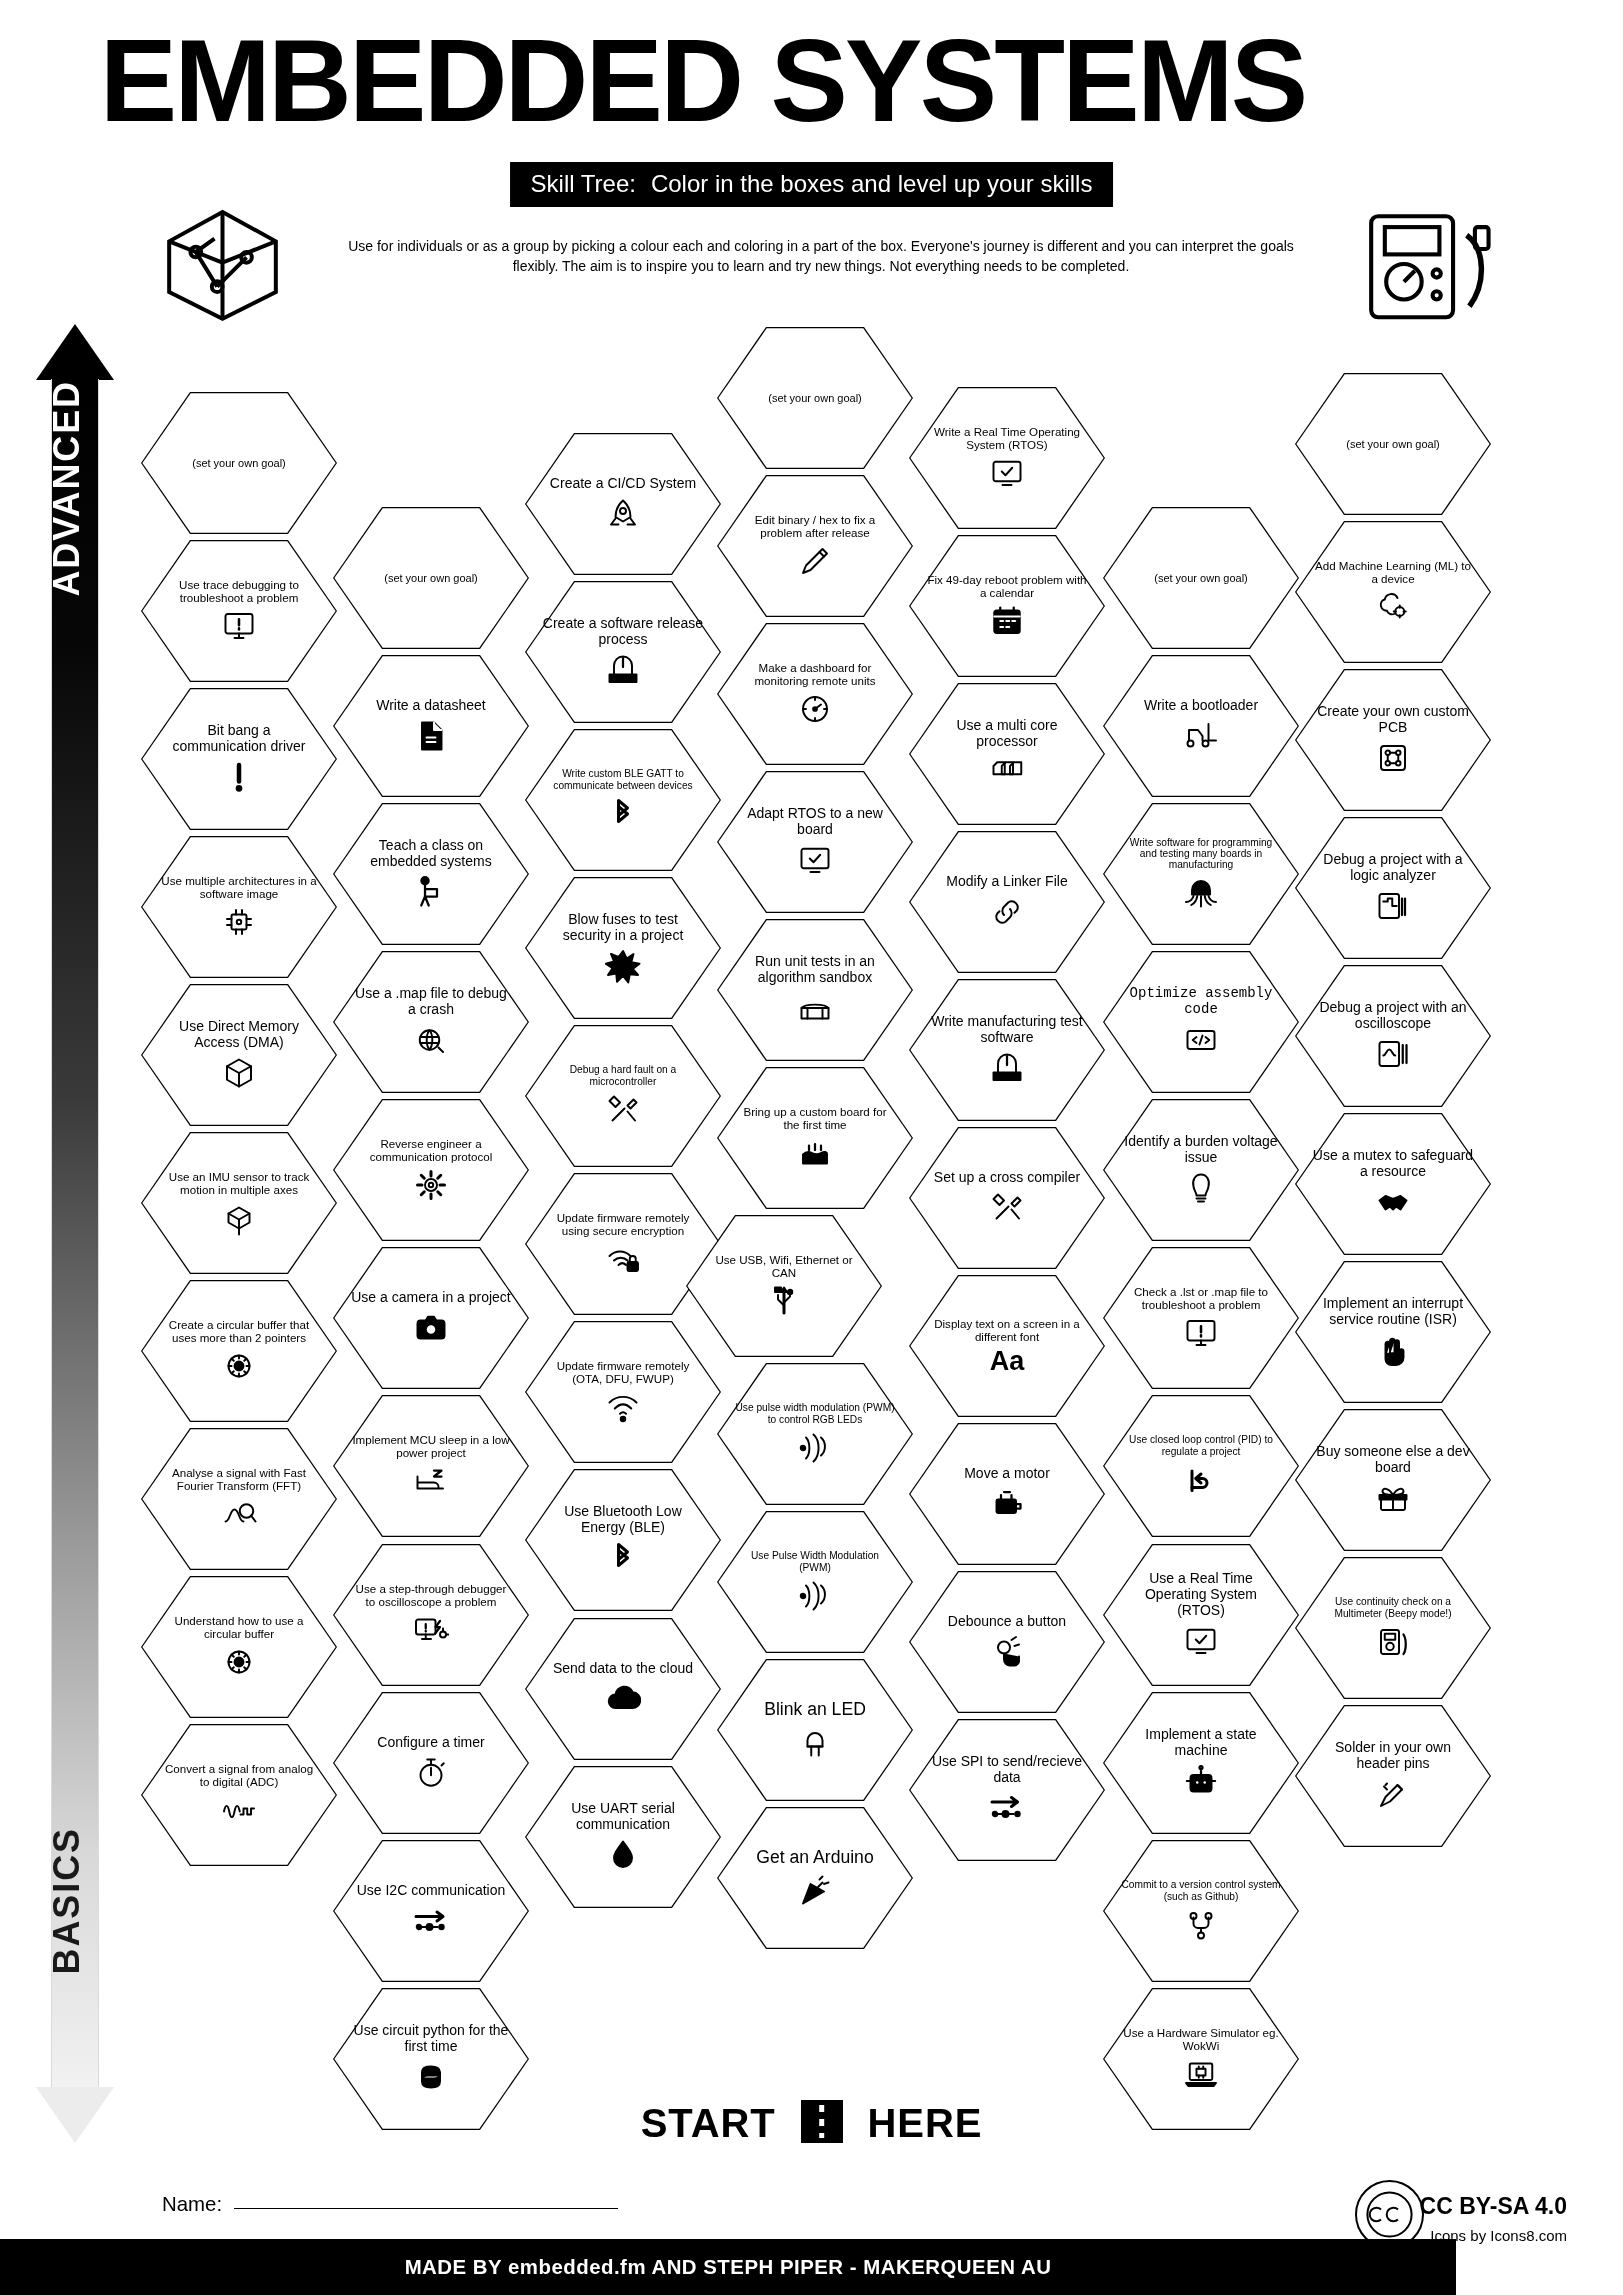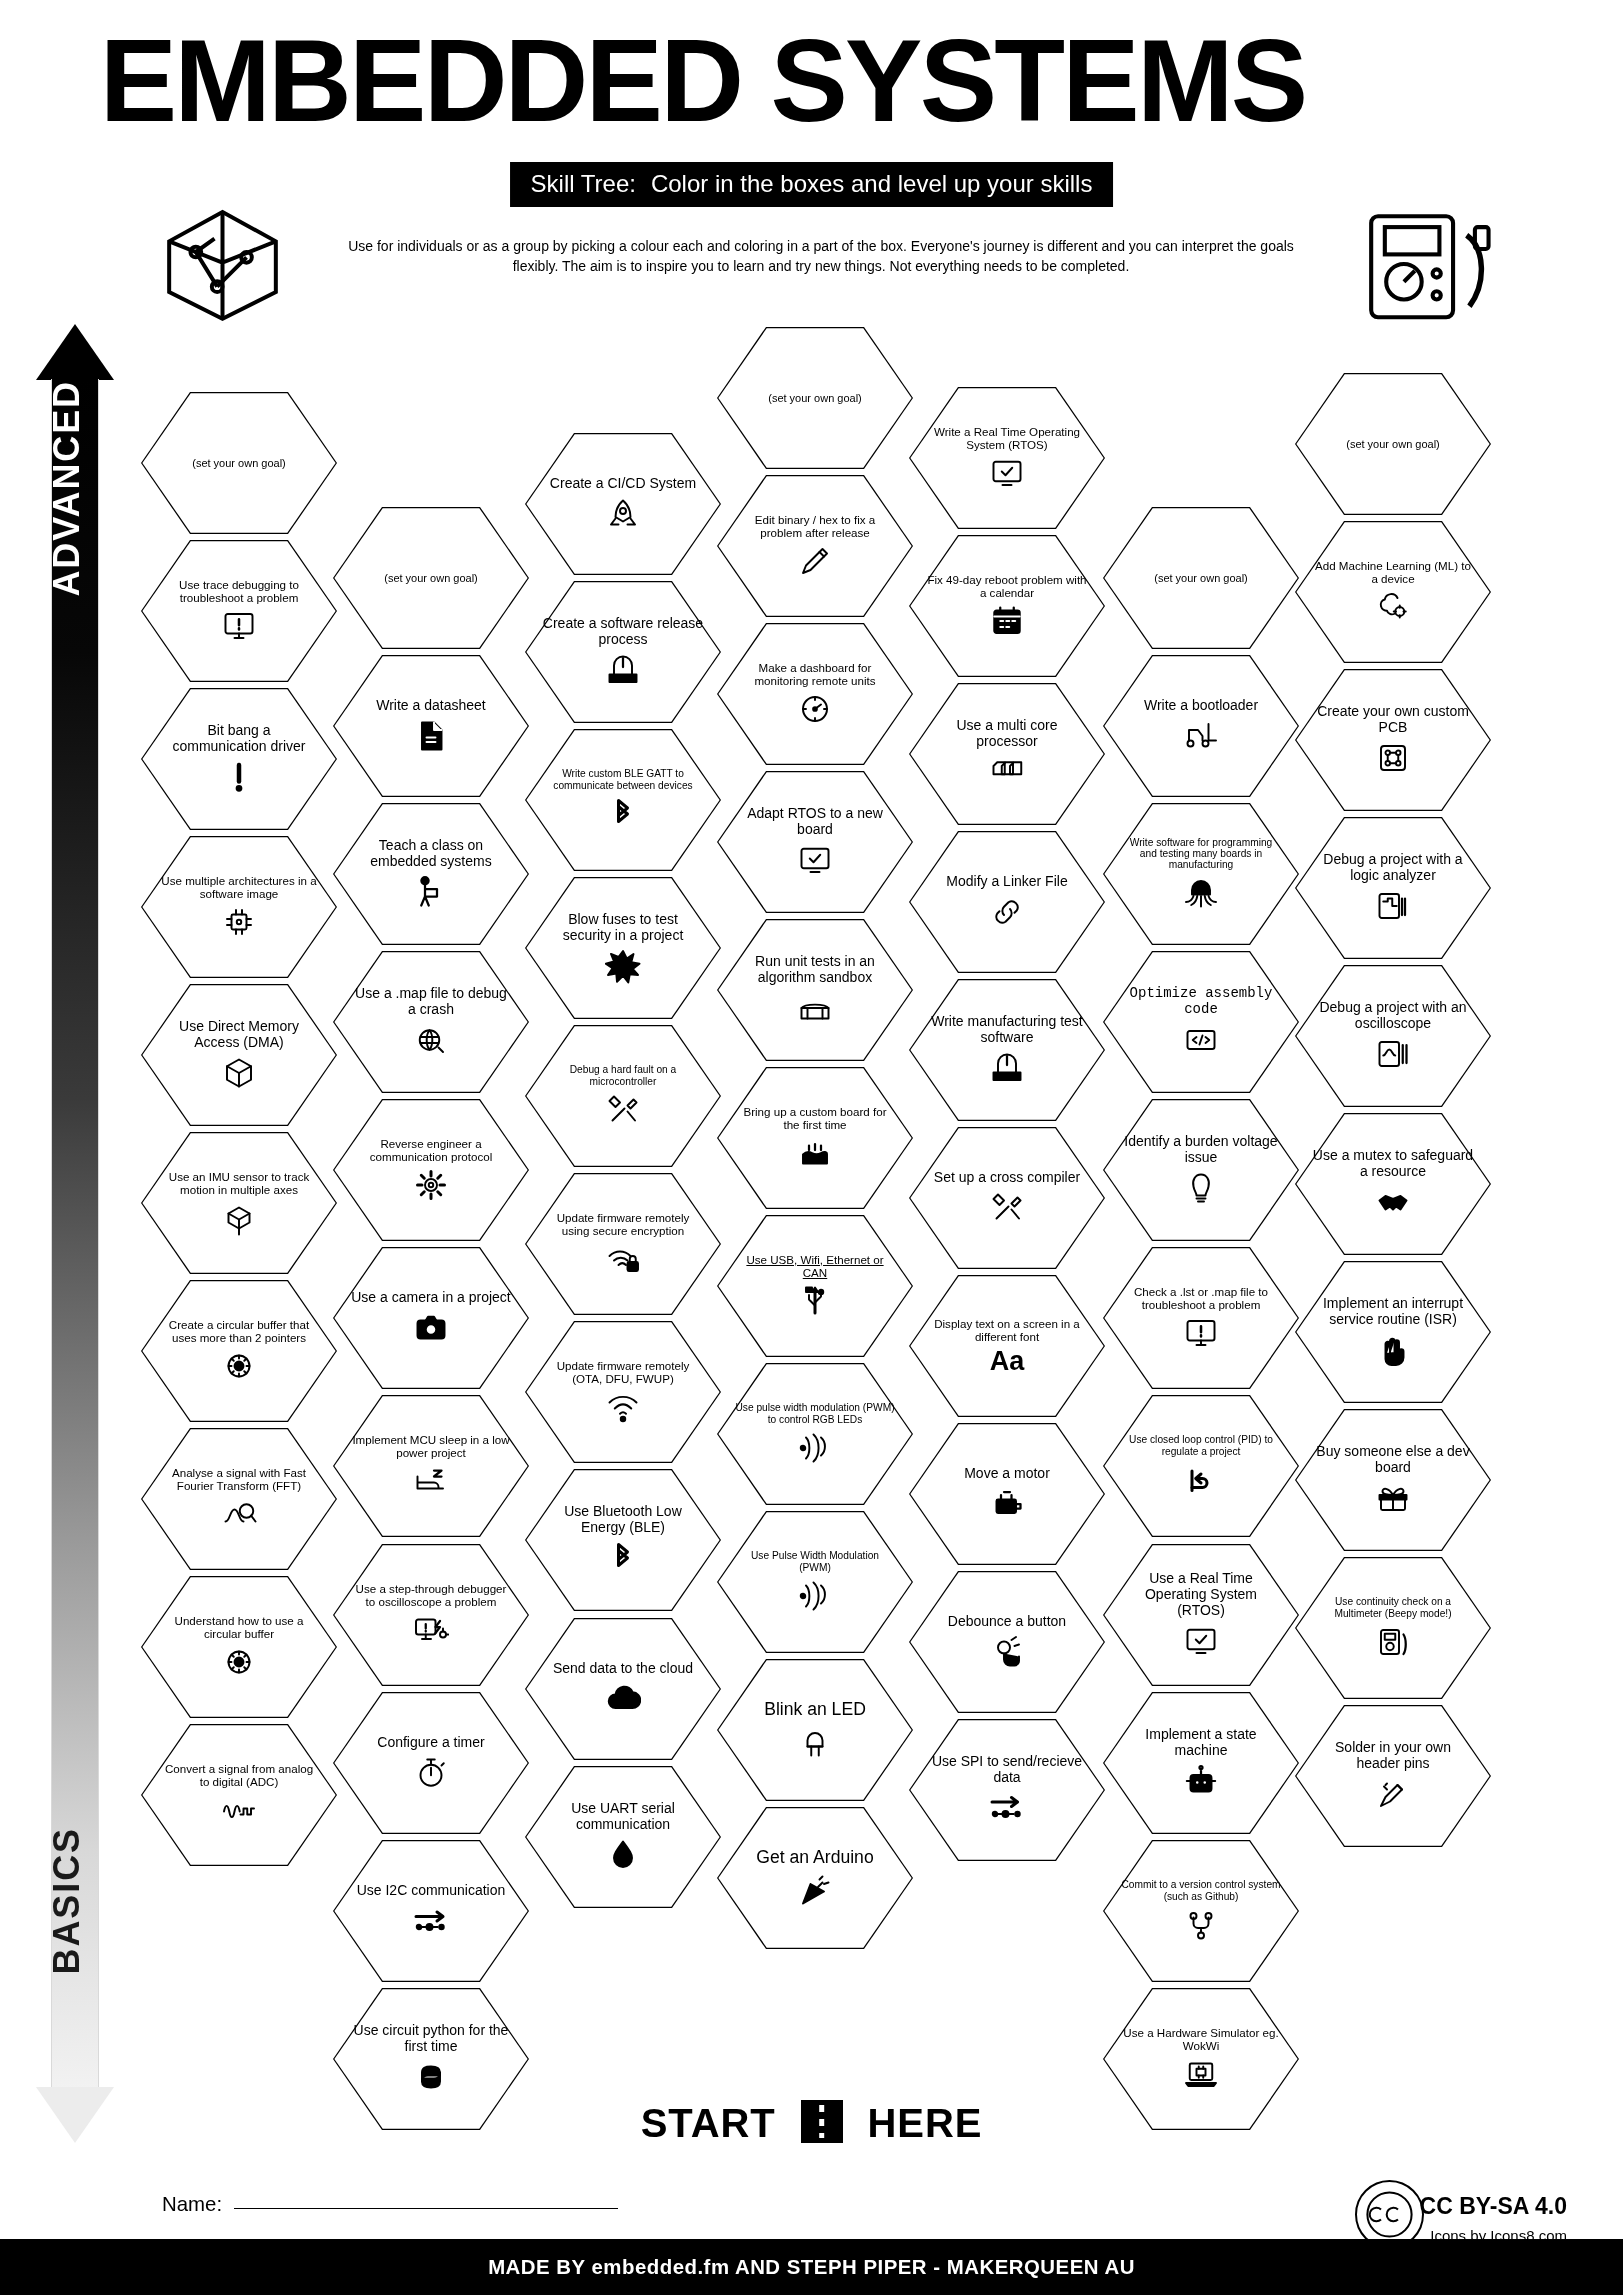--- a/index.html
+++ b/index.html
@@ -90,21 +90,21 @@
   .cc{
     position:absolute;top:2193px;right:56px;text-align:right;
   }
   .cc .lic{font-size:23px;font-weight:bold;}
   .cc .icons8{font-size:15px;margin-top:7.4px;}
   .cc-badge{
     position:absolute;top:2180px;right:199px;width:65px;height:65px;border-radius:50%;
     border:2.3px solid #000;display:flex;align-items:center;justify-content:center;font-size:28px;
   }
   .footer{
-    position:absolute;left:0;bottom:0;width:1623px;height:56px;background:#000;color:#fff;
+    position:absolute;left:0;bottom:0;width:1456px;height:56px;background:#000;color:#fff;
     display:flex;align-items:center;justify-content:center;font-size:20.4px;letter-spacing:0.5px;font-weight:bold;
   }
   .corner-icon{position:absolute;}
   .corner-icon.cube{top:204px;left:153px;}
   .corner-icon.meter{top:208px;right:125px;}
 </style>
 </head>
 <body>
 
 <div class="page">
@@ -590,21 +590,21 @@
         <div class="inner">
           <div class="label s">Bring up a custom board for the first time</div>
           <div class="ico">
             <svg width="36" height="36" viewBox="0 0 48 48" fill="none" stroke="#000" stroke-width="2.6" stroke-linecap="round" stroke-linejoin="round">
               <path d="M8 38h32V26c0-4-4-4-8-2s-8 2-12 0-8-2-12 2z" fill="#000" stroke="#000"></path>
               <path d="M16 20v-6M24 20v-8M32 20v-6" stroke-width="3"></path>
             </svg>
           </div>
         </div>
       </div>
-      <div class="hex" style="left: 717px; top: 1212px; text-decoration: underline;">
+      <div class="hex" style="left: 686px; top: 1212px;">
         <div class="shape"></div>
         <div class="inner">
           <div class="label s">Use USB, Wifi, Ethernet or CAN</div>
           <div class="ico">
             <svg width="36" height="36" viewBox="0 0 48 48" fill="none" stroke="#000" stroke-width="2.6" stroke-linecap="round" stroke-linejoin="round">
               <path d="M24 40V10" stroke-width="4"></path>
               <path d="M24 6l-4 6h8z" fill="#000"></path>
               <path d="M24 26l8-8v-4M24 30l-8-8v-6"></path>
               <circle cx="32" cy="12" r="3" fill="#000"></circle>
               <rect x="12" y="6" width="8" height="6" fill="#000"></rect>

